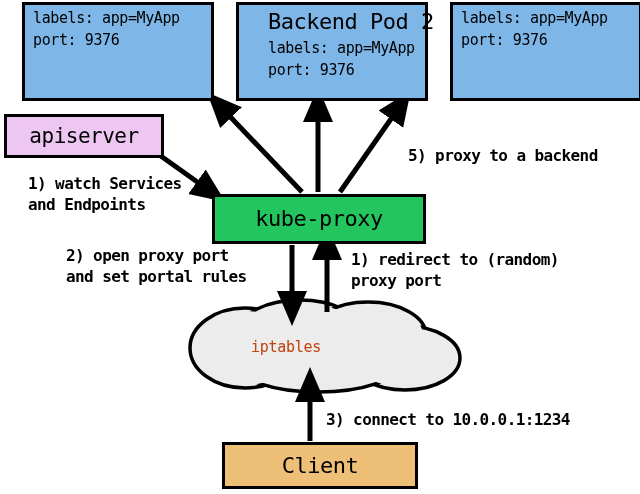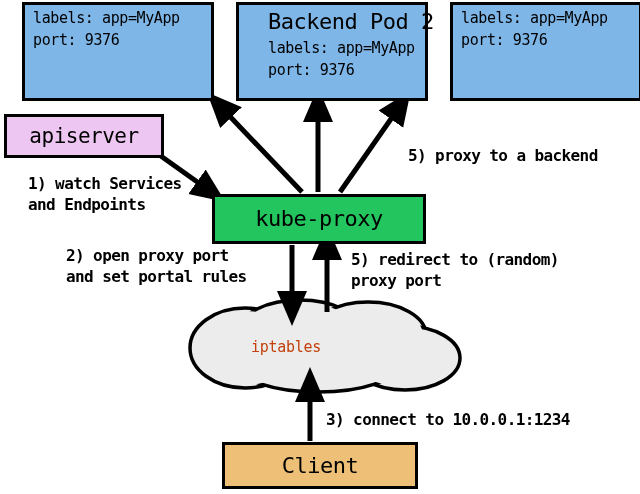--- a/index.html
+++ b/index.html
@@ -185,15 +185,15 @@
 
 <div class="node" id="client">
   <div class="label">Client</div>
 </div>
 
 <div class="ann" id="ann1">1) watch Services
 and Endpoints</div>
 <div class="ann" id="ann2">2) open proxy port
 and set portal rules</div>
 <div class="ann" id="ann3">3) connect to 10.0.0.1:1234</div>
-<div class="ann" id="ann4">5) redirect to (random)
+<div class="ann" id="ann4">1) redirect to (random)
 proxy port</div>
 <div class="ann" id="ann5">5) proxy to a backend</div>
 
 </body></html>

